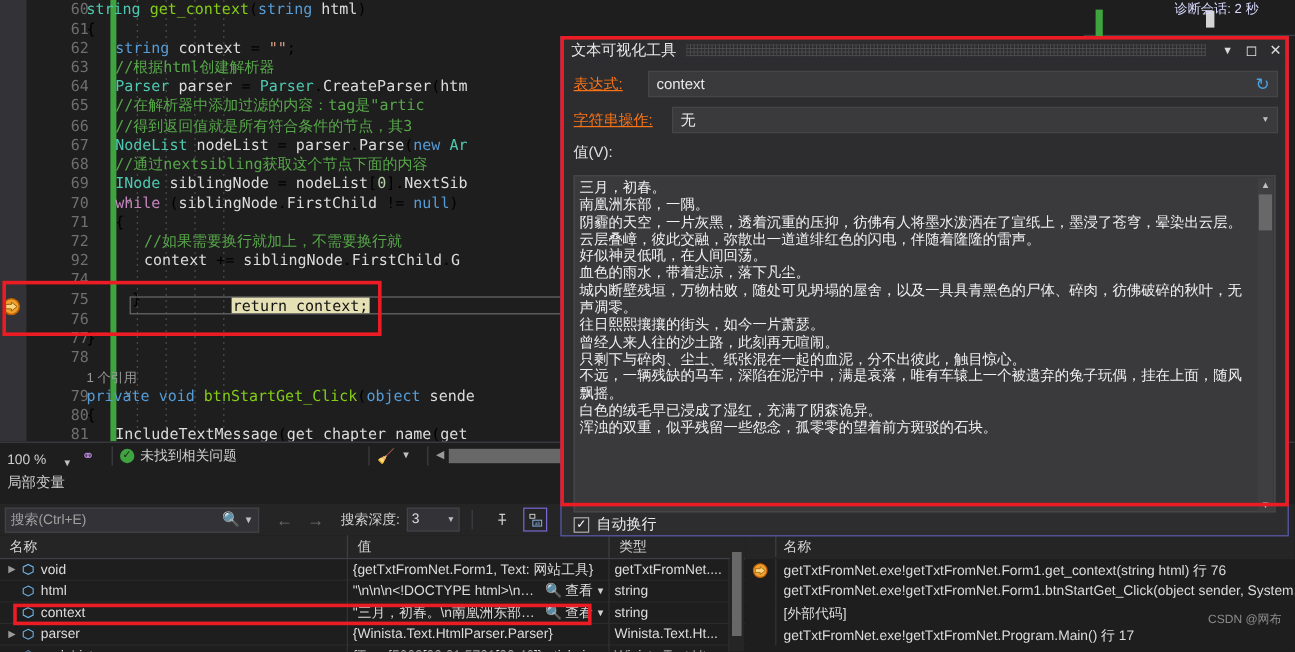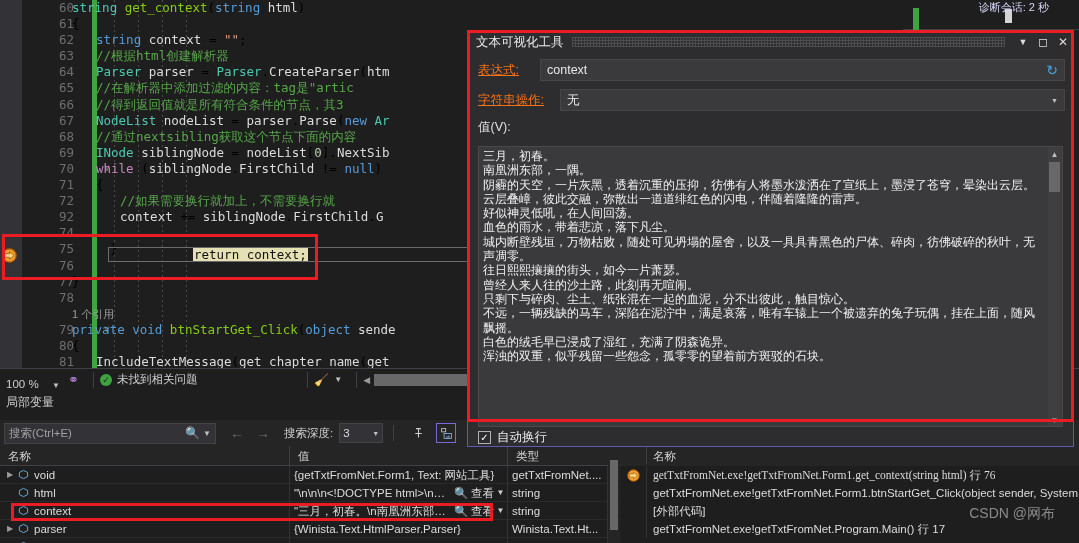--- a/index.html
+++ b/index.html
@@ -189,21 +189,21 @@
   
   .diag {
     position:absolute; right: 30px; top: 0px; color:#d8d8ff; font-size: 11px;
     font-family:"Liberation Sans",sans-serif;
   }
   .diag-tick { position:absolute; left: 1005px; top: 9px; width:7px; height:14px; background:#d4d4d4;}
   .green-bar { position:absolute; left: 913px; top: 8px; width: 6px; height: 22px; background:#3fa33f; }
   .topstrip { position:absolute; left:903px; top:0; width:176px; height:30px; background:#1e1e1e;
               border-bottom:1px solid #3f3f46; }
 
-  .csdn { position:absolute; right: 24px; bottom: 20px; color:#8b8b8b; font-size: 14px; margin-left: 47px; }
+  .csdn { position:absolute; right: 11px; bottom: 20px; color:#8b8b8b; font-size: 10px; margin-left: 47px; }
 </style>
 </head>
 <body>
 
 <div id="root">
 
   <div class="editor">
     <div class="editor-indicator-col"></div>
     <div class="editor-changebar"></div>
     <div class="guides">
@@ -417,21 +417,21 @@
       <div style="padding-left:6px;line-height:20px;">名称</div>
     </div>
     <div id="stack-rows">
         <div class="stack-row">
           <div class="stack-ind">
             <svg width="13" height="13" viewBox="0 0 16 16">
               <circle cx="8" cy="8" r="7" fill="#f0a030" stroke="#c06000" stroke-width="1.2"></circle>
               <path d="M3 6h5V4l5 4-5 4v-2H3z" fill="#ffd27f" stroke="#8a5a00" stroke-width="0.7"></path>
             </svg>
           </div>
-          <div style="padding-left:6px;white-space:nowrap;overflow:hidden;font-family:Liberation Serif, serif;">getTxtFromNet.exe!getTxtFromNet.Form1.get_context(string html) 行 76</div>
+          <div style="padding-left:6px;white-space:nowrap;overflow:hidden;">getTxtFromNet.exe!getTxtFromNet.Form1.get_context(string html) 行 76</div>
         </div>
         <div class="stack-row">
           <div class="stack-ind"></div>
           <div style="padding-left:6px;white-space:nowrap;overflow:hidden;">getTxtFromNet.exe!getTxtFromNet.Form1.btnStartGet_Click(object sender, System.</div>
         </div>
         <div class="stack-row">
           <div class="stack-ind"></div>
           <div style="padding-left:6px;white-space:nowrap;overflow:hidden;">[外部代码]</div>
         </div>
         <div class="stack-row">

